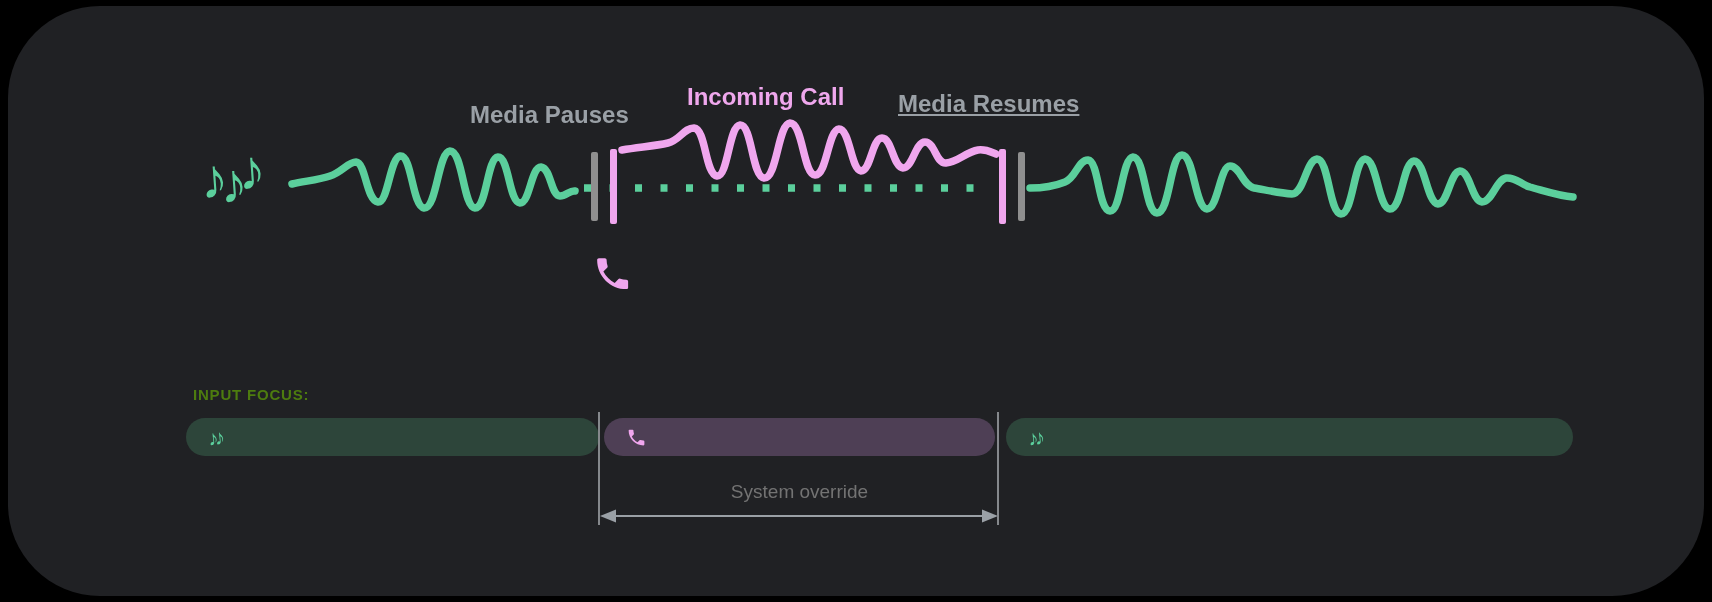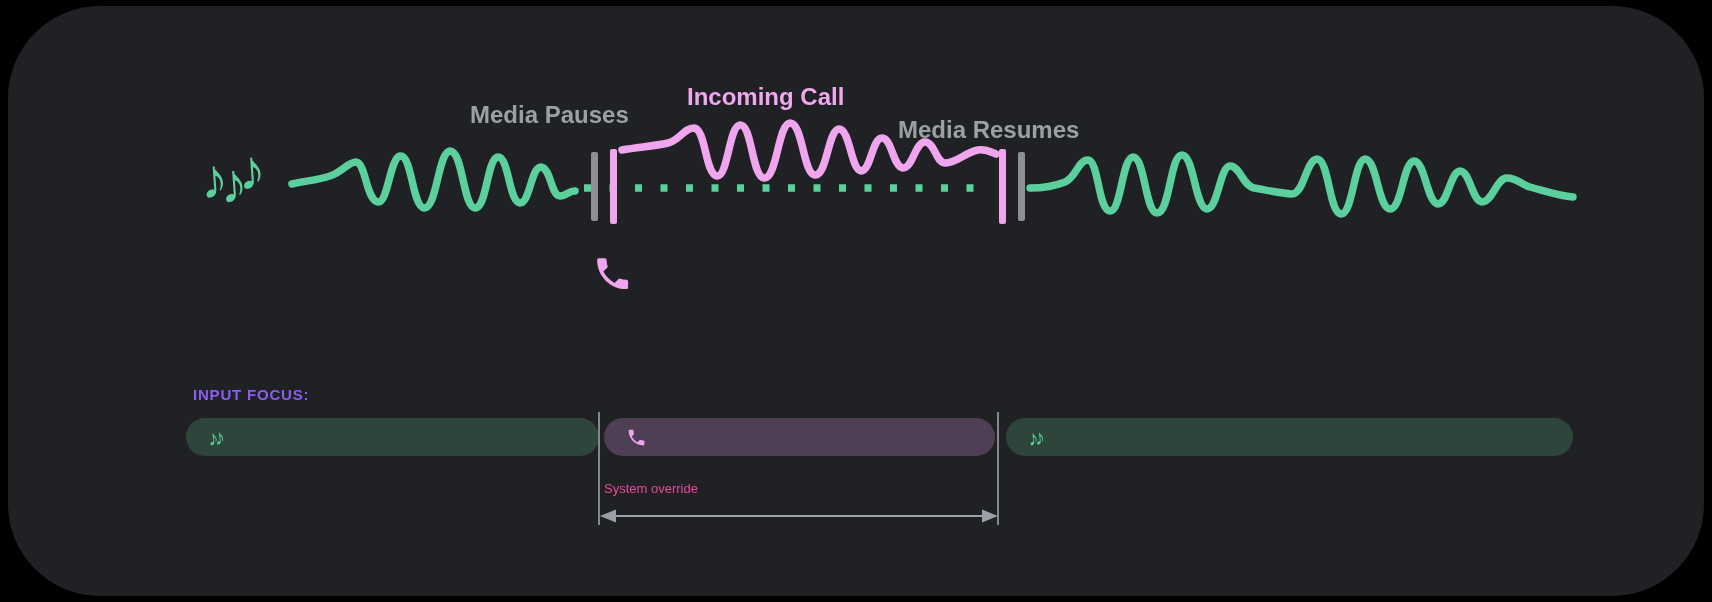--- a/index.html
+++ b/index.html
@@ -10,31 +10,31 @@
   .diagram-svg{position:absolute;left:0;top:0;width:1712px;height:602px;}
   .label{position:absolute;color:#9aa0a6;font-size:24px;font-weight:600;
          text-align:left;white-space:nowrap;}
   .label.pink{color:#efa7ed;}
   .music-notes-big{position:absolute;left:200px;top:148px;color:#5bcf9c;
         font-size:56px;line-height:1;letter-spacing:-9px;transform:rotate(-4deg);}
   .music-notes-big span{display:inline-block;}
   .music-notes-big span:nth-child(1){transform:translateY(2px);}
   .music-notes-big span:nth-child(2){transform:translateY(8px);}
   .music-notes-big span:nth-child(3){transform:translateY(-4px);}
-  .input-focus-label{position:absolute;left:193px;top:386px;color:#8b5cf6;
+  .input-focus-label{position:absolute;left:193px;top:386px;color:#4d7c0f;
         font-size:15px;font-weight:700;letter-spacing:0.8px;}
   .bar{position:absolute;top:418px;height:38px;border-radius:19px;
        display:flex;align-items:center;padding-left:22px;box-sizing:border-box;}
   .bar.media{background:#2d453a;}
   .bar.call{background:#4e3f55;}
   .bar-notes{color:#5bcf9c;font-size:21px;line-height:1;letter-spacing:-4px;
        transform:rotate(-6deg);display:inline-block;}
   .sep-line{position:absolute;top:412px;width:2px;height:113px;background:#85888c;}
   .system-override{position:absolute;left:604px;top:481px;width:391px;
-       text-align:left;color:#ec4899;font-size:13px;}
+       text-align:center;color:#737373;font-size:19px;}
   .phone-svg{display:block;}
 </style>
 </head>
 <body>
 
 <div class="card"></div>
 
 <svg class="diagram-svg" viewBox="0 0 1712 602" xmlns="http://www.w3.org/2000/svg" aria-hidden="true">
 
   <path d="M292 184 C305 181 318 180 330 176 C342 172 348 162 356 162 C366 163 366 200 378 202 C388 203 390 158 400 156 C412 154 412 206 424 208 C437 209 438 152 450 151 C463 151 463 207 475 208 C487 208 487 158 498 157 C509 157 509 202 520 203 C530 203 531 167 541 167 C551 168 551 196 560 196 C566 196 570 190 575 191" fill="none" stroke="#5bcf9c" stroke-width="7.5" stroke-linecap="round" stroke-linejoin="round"></path>
@@ -59,21 +59,21 @@
   <polygon points="600,516 616,509.5 616,522.5" fill="#9aa0a6"></polygon>
   <polygon points="998,516 982,509.5 982,522.5" fill="#9aa0a6"></polygon>
 </svg>
 
 <div class="music-notes-big"><span>♪</span><span>♪</span><span>♪</span></div>
 
 <div class="label" style="left:470px;top:101px;width:250px;">Media Pauses</div>
 
 <div class="label pink" style="left:687px;top:83px;width:250px;">Incoming Call</div>
 
-<div class="label" style="left:898px;top:116px;width:250px;">Media Resumes</div>
+<div class="label" style="left:898px;top:90px;width:250px;text-decoration:underline;">Media Resumes</div>
 
 <div class="input-focus-label">INPUT FOCUS:</div>
 
 <div class="bar media" style="left:186px;width:413px;">
   <span class="bar-notes">♪♪</span>
 </div>
 
 <div class="sep-line" style="left:598px;"></div>
 
 <div class="bar call" style="left:604px;width:391px;">

